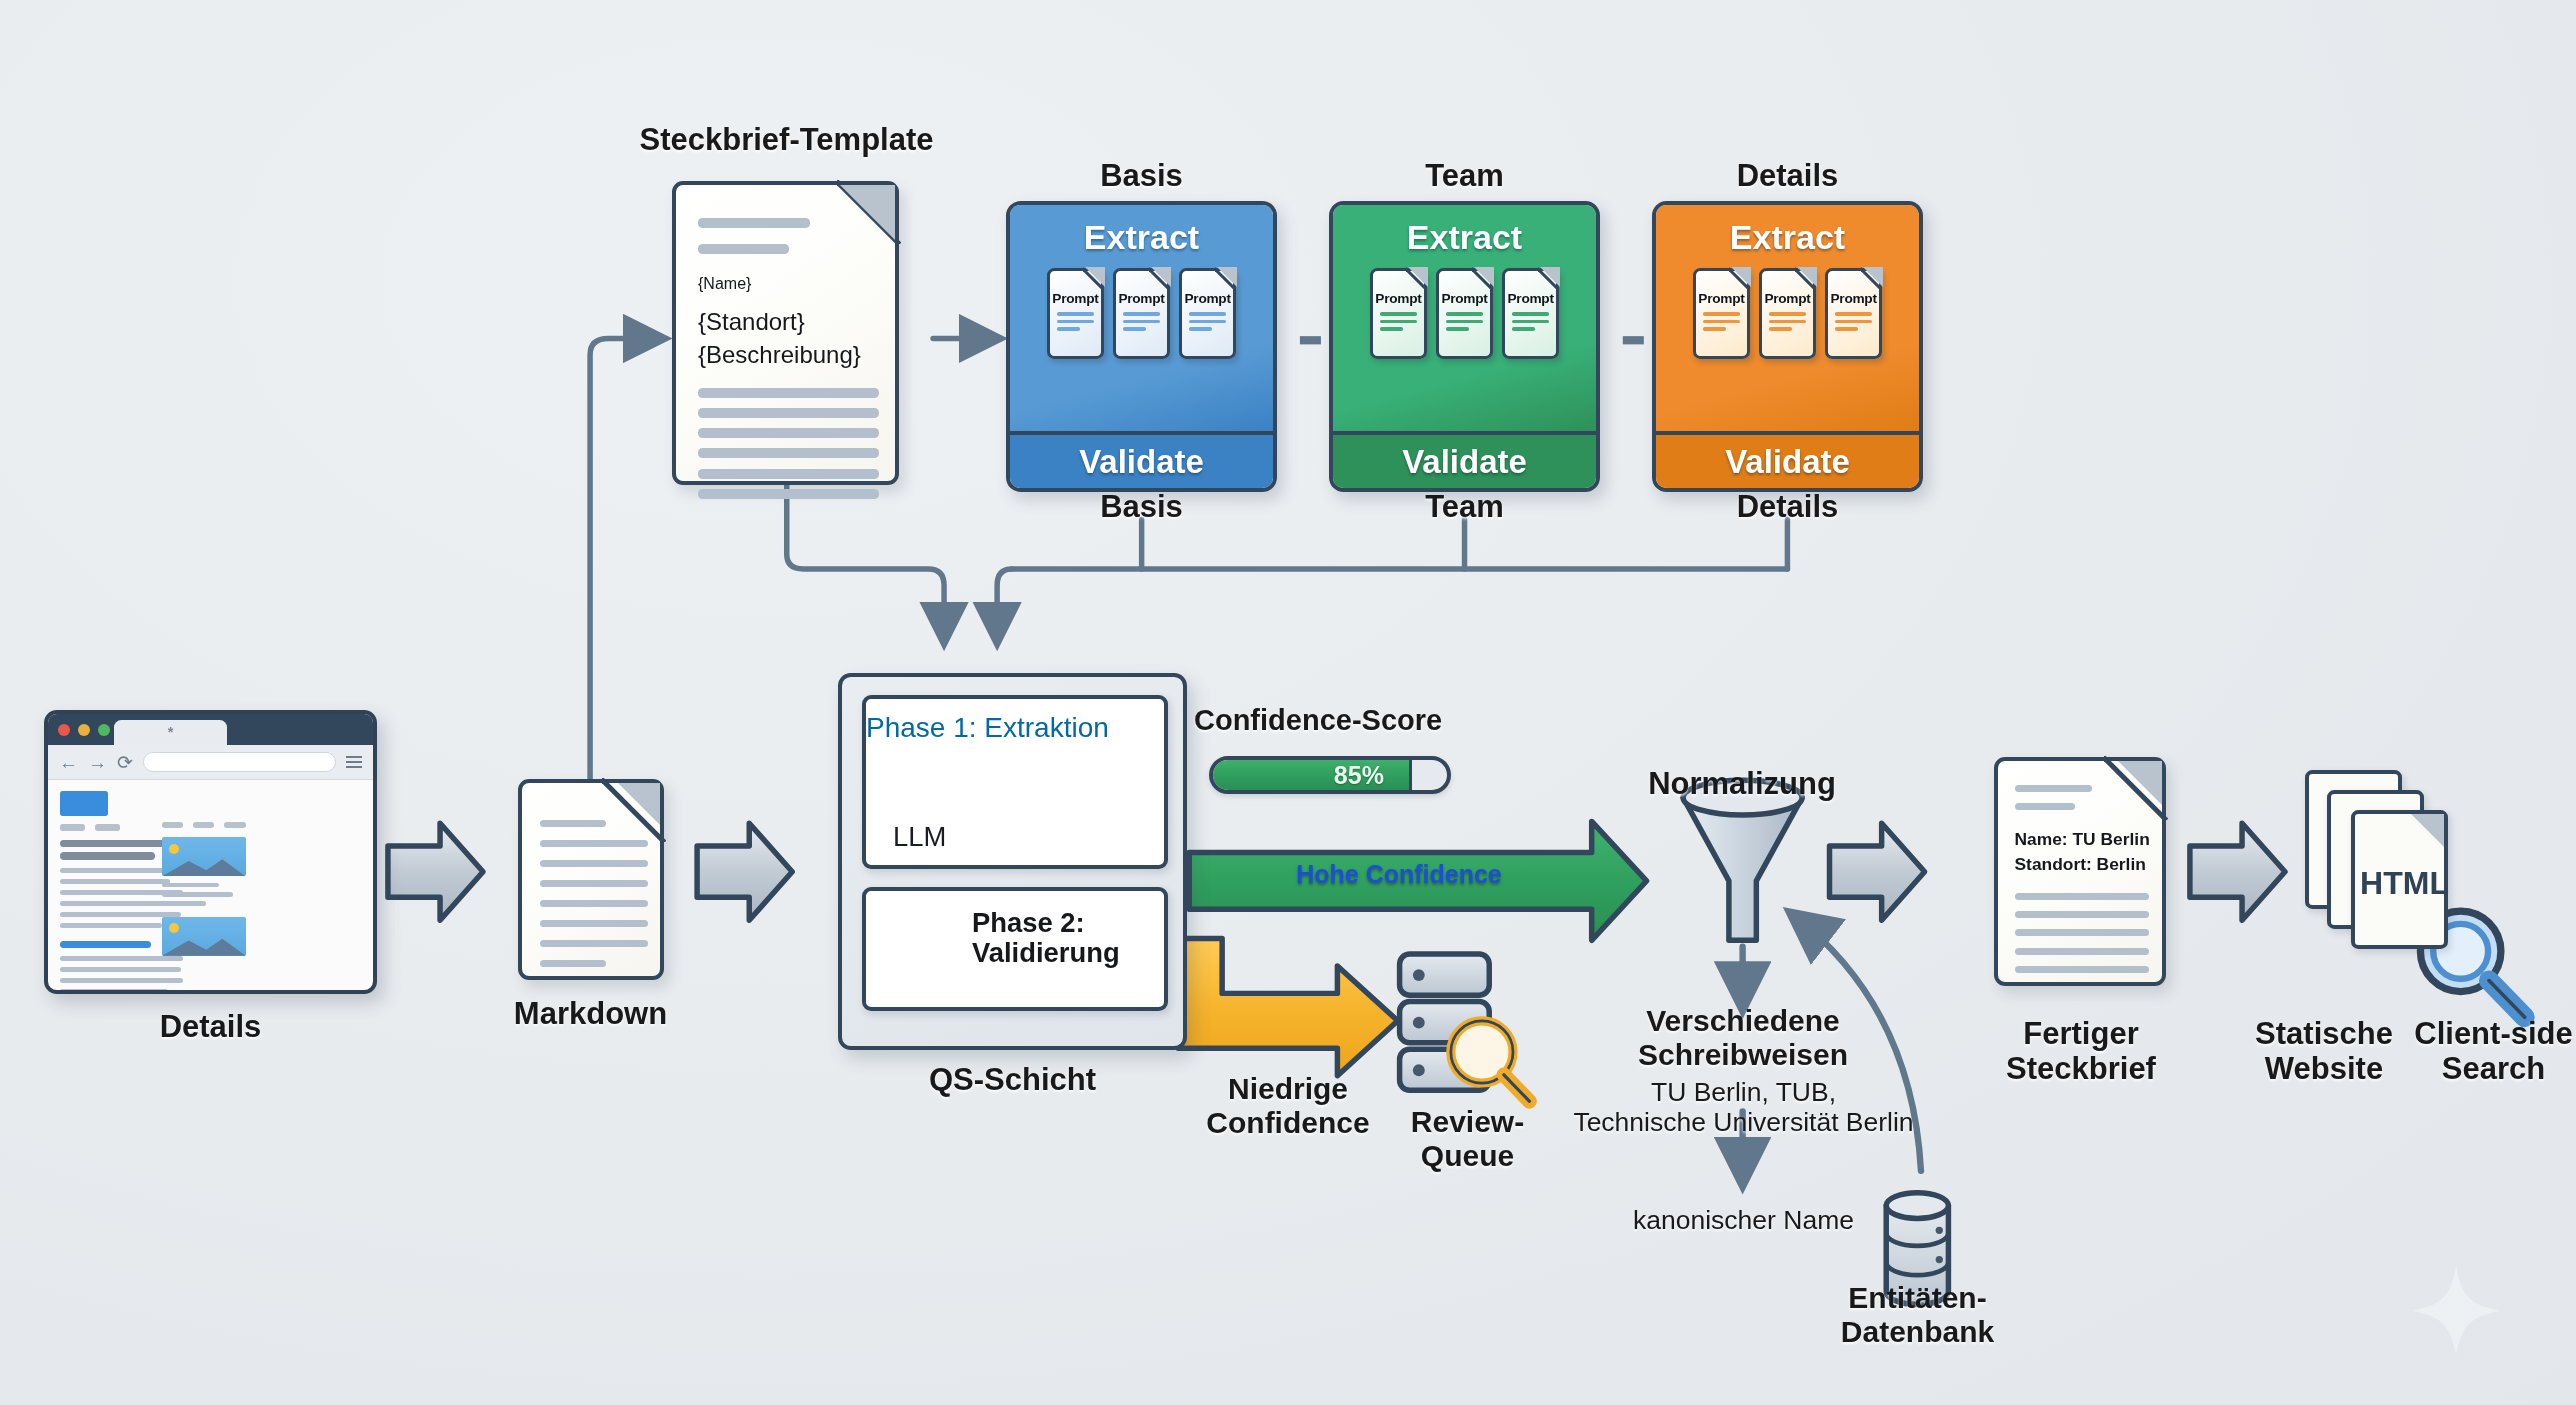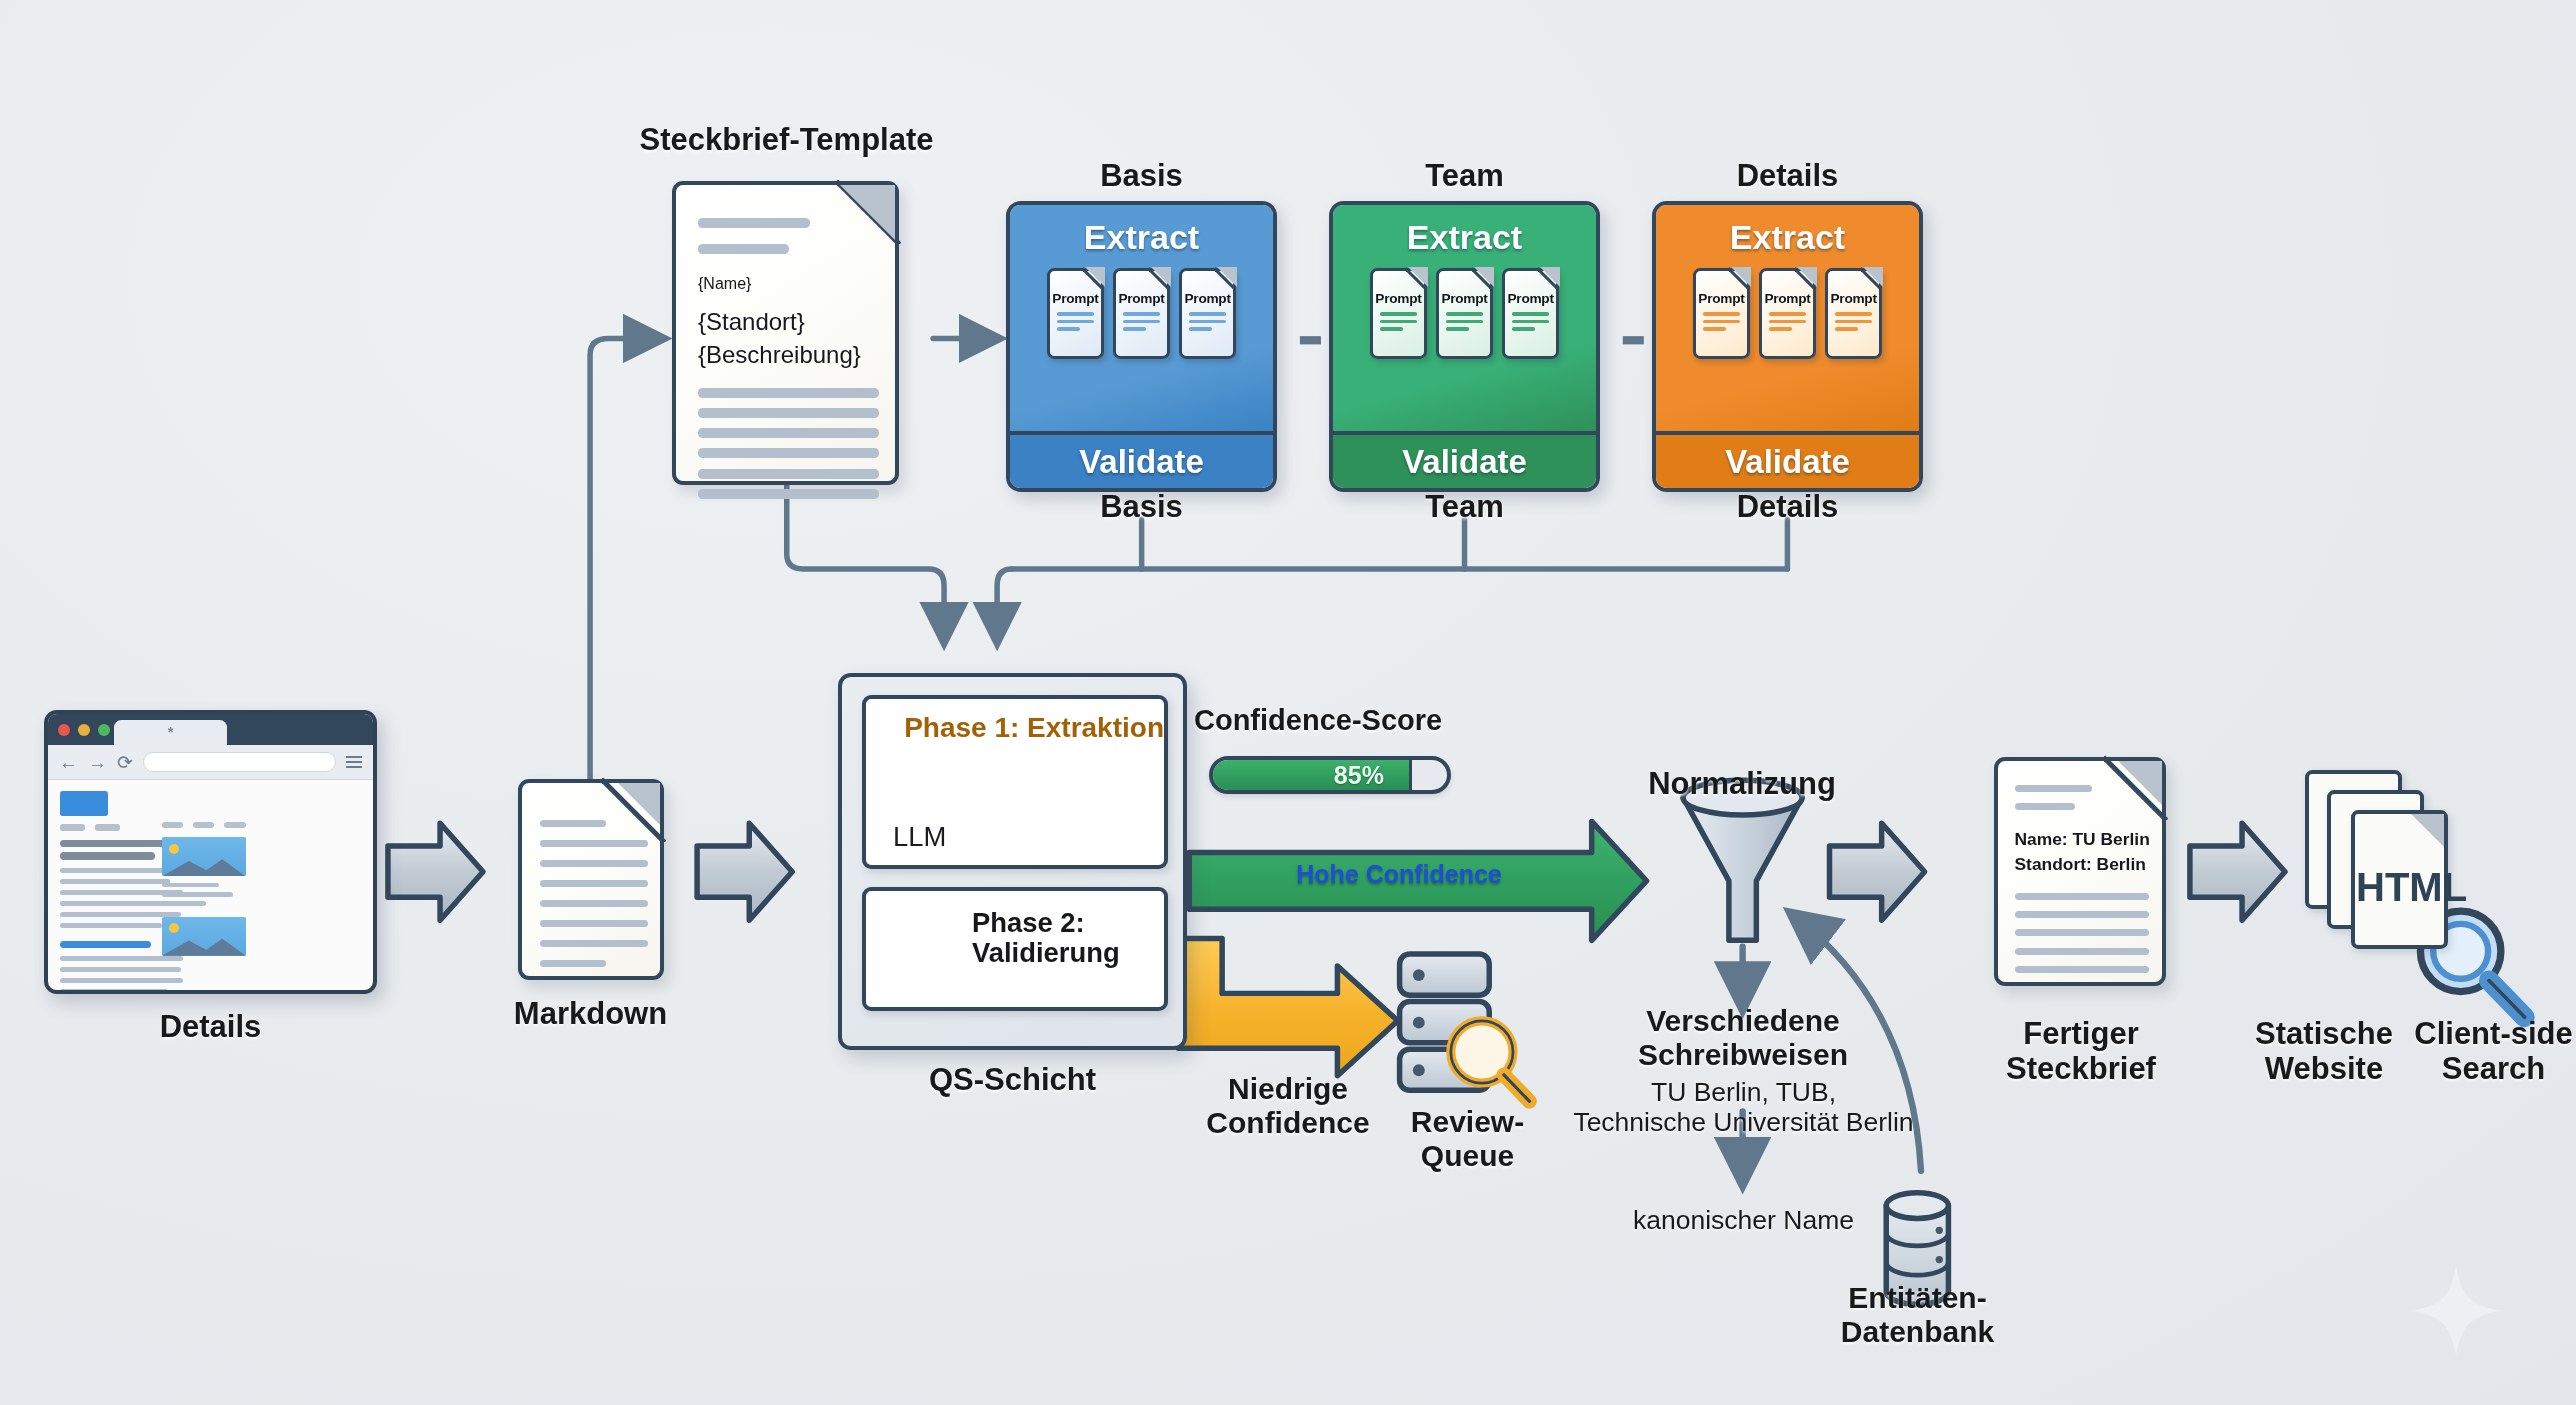--- a/index.html
+++ b/index.html
@@ -110,22 +110,22 @@
     border: 4.6px solid #33475c; border-radius: 12.8px;
     background: linear-gradient(160deg,#e9edf1 0%,#dfe5ea 100%);
     box-shadow: 6.4px 8.2px 16.5px rgba(55,70,90,.2);
   }
   .qs-card {
     position: absolute;
     background: #ffffff;
     border: 4.6px solid #33475c; border-radius: 9.1px;
     box-shadow: 2.7px 3.7px 7.3px rgba(55,70,90,.16);
   }
-  #phase1-title { position: absolute; left: 0; right: 0; top: 12.8px; text-align: right;
-    font-size: 28px; font-weight: bold; color: #a16207; }
+  #phase1-title { position: absolute; left: 0; right: 0; top: 12.8px; text-align: left;
+    font-size: 28px; font-weight: normal; color: #0369a1; }
   #llm-label { position: absolute; left: 20px; bottom: 12.8px; font-size: 27.4px; color: #1a1c1f; margin-left: 7px; }
   #phase2-text {
     position: absolute; left: 106px; top: 16.5px; right: 11px;
     font-size: 27.4px; font-weight: bold; color: #16181b; line-height: 1.12;
   }
 
   
   #conf-bar {
     position: absolute;
     border: 4.6px solid #33475c; border-radius: 25.6px;
@@ -178,21 +178,21 @@
 
   
   #html-stack { position: absolute; }
   #html-stack .sheet {
     position: absolute; width: 97px; height: 139px;
     background: #fbfbf8; border: 4.6px solid #33475c; border-radius: 7.3px;
     box-shadow: 2.7px 3.7px 7.3px rgba(55,70,90,.16);
   }
   #html-lbl {
     position: absolute; left: 51px; top: 95px; width: 97px;
-    text-align: center; font-size: 40px; font-weight: bold; color: #2f4357;
+    text-align: center; font-size: 32px; font-weight: bold; color: #2f4357;
   }
 </style>
 </head>
 <body>
 
 <div id="stage">
 
   <svg class="layer" viewBox="0 0 2816 1536">
     <defs>
       <linearGradient id="gGrayArrow" x1="0" y1="0" x2="0" y2="1">

